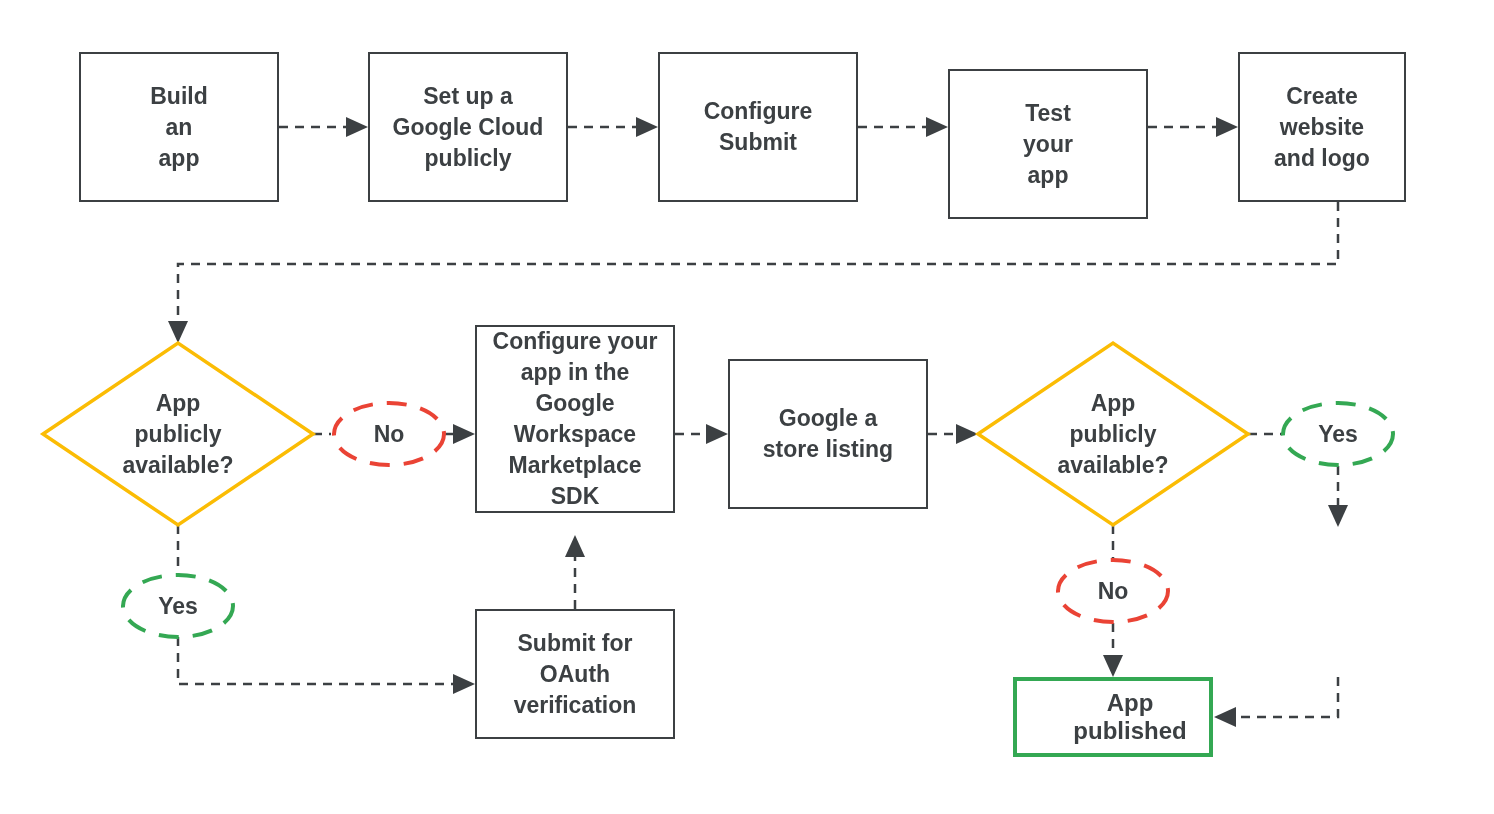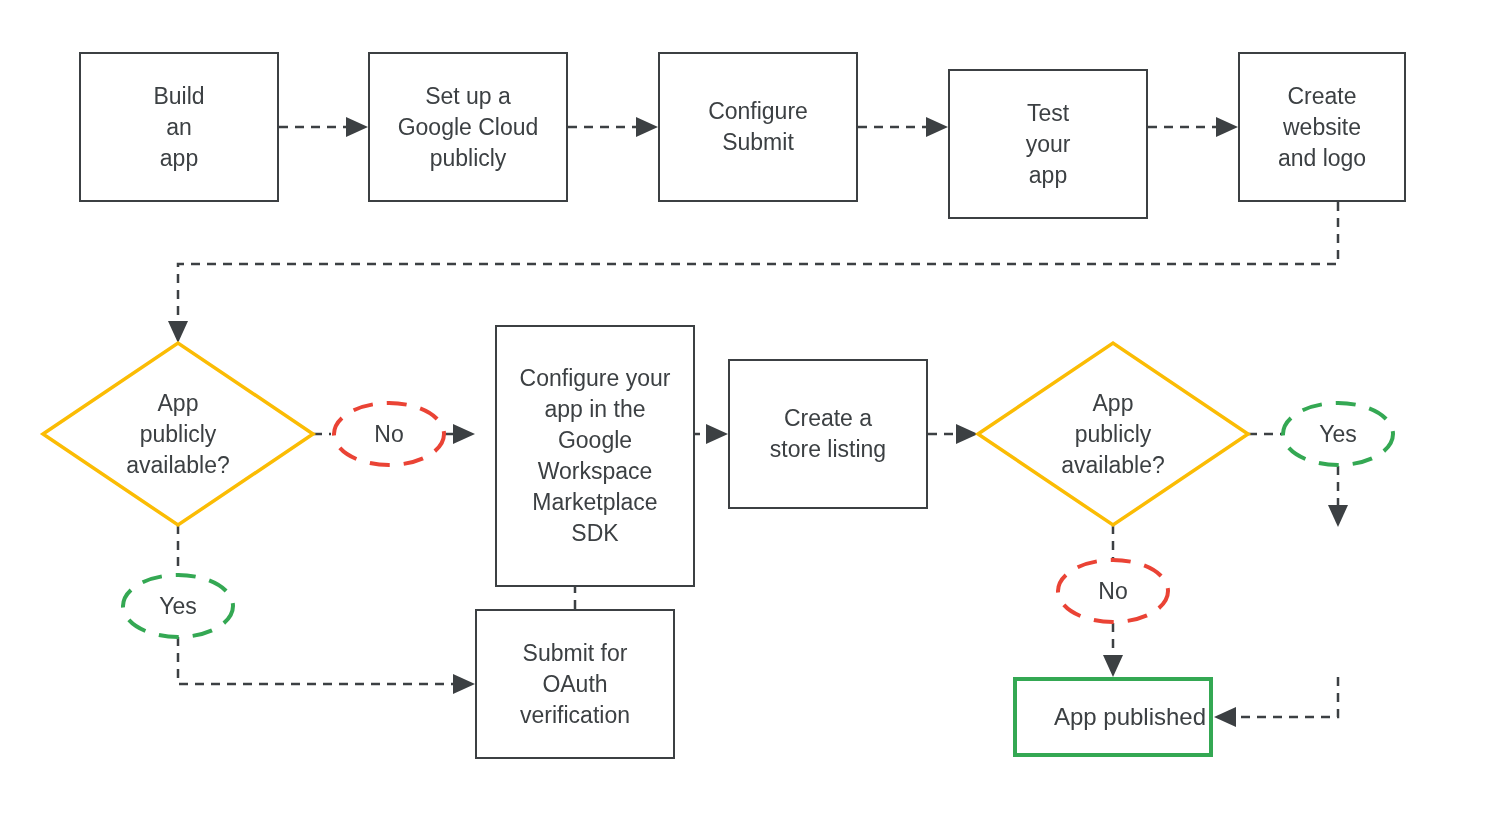--- a/index.html
+++ b/index.html
@@ -8,20 +8,21 @@
     background: #ffffff;
   }
   .canvas {
     position: relative;
     width: 1494px;
     height: 814px;
     background: #ffffff;
     font-family: "Liberation Sans", sans-serif;
     color: #3C4043;
     overflow: hidden;
+    font-weight: bold;
   }
   .layer {
     position: absolute;
     left: 0;
     top: 0;
   }
   .conn {
     fill: none;
     stroke: #3C4043;
     stroke-width: 2.5;
@@ -147,35 +148,35 @@
 your
 app</span>
   </div>
 
   <div class="node rect" style="left:1238px;top:52px;width:168px;height:150px">
     <span class="label">Create
 website
 and logo</span>
   </div>
 
-  <div class="node rect" style="left:495px;top:325px;width:200px;height:262px">
+  <div class="node rect" style="left:475px;top:325px;width:200px;height:188px">
     <span class="label">Configure your
 app in the
 Google
 Workspace
 Marketplace
 SDK</span>
   </div>
 
   <div class="node rect" style="left:728px;top:359px;width:200px;height:150px">
-    <span class="label">Create a
+    <span class="label">Google a
 store listing</span>
   </div>
 
-  <div class="node rect" style="left:475px;top:609px;width:200px;height:150px">
+  <div class="node rect" style="left:475px;top:609px;width:200px;height:130px">
     <span class="label">Submit for
 OAuth
 verification</span>
   </div>
 
 
   <div class="node rect-green" style="left:1013px;top:677px;width:200px;height:80px">
     <span class="label published-label">App published</span>
   </div>
 

